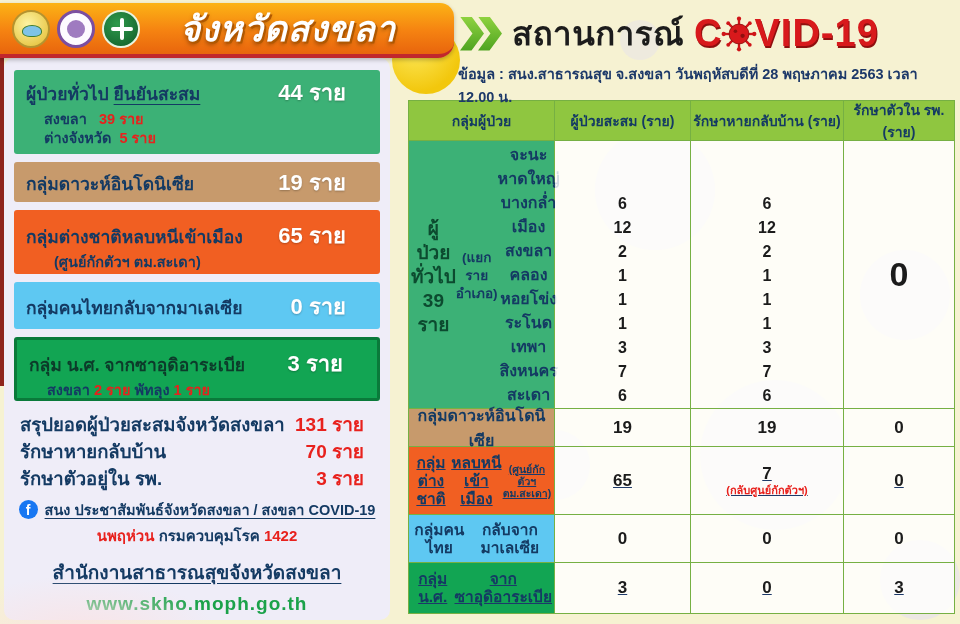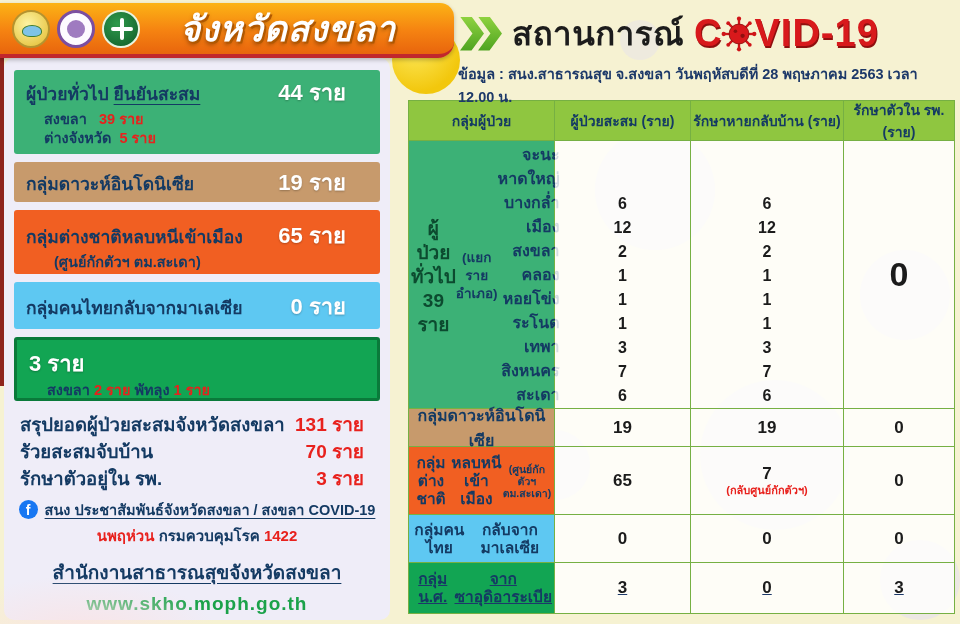--- a/index.html
+++ b/index.html
@@ -113,26 +113,26 @@
     text-align:center; color:#143a63; font-weight:800; padding:2px; }
   .lbl-green { background:#3cb176; } .lbl-tan { background:#c79a6c; }
   .lbl-orange { background:#f15f22; } .lbl-blue { background:#5ec8f2; }
   .lbl-green2 { background:#12a553; }
   .num-cell { display:flex; flex-direction:column; align-items:center; justify-content:center;
     font-size:17px; font-weight:800; color:#1b1b1b; text-align:center; }
   .grp { height:268px; }
   .grp-title { font-size:19px; font-weight:800; color:#0c4a2f; line-height:24px; margin-top:4px; }
   .grp-sub { font-size:13.5px; font-weight:700; color:#143a63; line-height:18px; margin-bottom:8px;margin-top:11px; }
   .dlist { width:100%; }
-  .dline { line-height:24px; font-size:16px; font-weight:700; color:#143a63; text-align:right; }
+  .dline { line-height:24px; font-size:16px; font-weight:700; color:#143a63; text-align:center; }
   .vcol { justify-content:flex-start; }
   .vspacer { height:54px; }
   .vline { line-height:24px; font-size:16px; font-weight:800; color:#1b1b1b; text-align:center; }
   .big-zero { font-size:34px; font-weight:800; color:#1b1b1b; }
-  .r-tan { height:38px; } .r-orange { height:68px; } .r-blue { height:48px; } .r-green { height:50px;text-decoration:underline; }
+  .r-tan { height:38px; } .r-orange { height:68px;text-decoration:underline; } .r-blue { height:48px; } .r-green { height:50px;text-decoration:underline; }
   .lbl-line1 { font-size:15.5px; line-height:18px; }
   .lbl-line2 { font-size:15.5px; line-height:18px; }
   .lbl-note { font-size:10.5px; line-height:12px; font-weight:700; }
   .rec-note { font-size:11px; line-height:13px; color:#e8211d; font-weight:700; }
   .tan-lbl { font-size:16px; }
 </style>
 </head>
 <body>
 
 <div class="wm w1"></div>
@@ -228,37 +228,38 @@
 
   <div class="box box-thai">
     <div class="box-line">
       <span class="box-label">กลุ่มคนไทยกลับจากมาเลเซีย</span>
       <span class="box-value">0 ราย</span>
     </div>
   </div>
 
   <div class="box box-students">
     <div class="box-line">
+      <span class="box-label" style="color:#0c3b2a;">กลุ่ม น.ศ. จากซาอุดิอาระเบีย</span>
       <span class="box-value">3 ราย</span>
     </div>
     <div class="box-sub">
       <span>สงขลา</span>
       <span class="red">2 ราย</span>
       <span>พัทลุง</span>
       <span class="red">1 ราย</span>
     </div>
   </div>
 
   <div class="summary">
     <div class="summary-row">
       <span class="summary-label">สรุปยอดผู้ป่วยสะสมจังหวัดสงขลา</span>
       <span class="summary-value">131 ราย</span>
     </div>
     <div class="summary-row">
-      <span class="summary-label">รัวยสะสมจับบ้าน</span>
+      <span class="summary-label">รักษาหายกลับบ้าน</span>
       <span class="summary-value">70 ราย</span>
     </div>
     <div class="summary-row">
       <span class="summary-label">รักษาตัวอยู่ใน รพ.</span>
       <span class="summary-value">3 ราย</span>
     </div>
   </div>
 
   <div class="fb-line">
     <span class="fb-icon">f</span>

